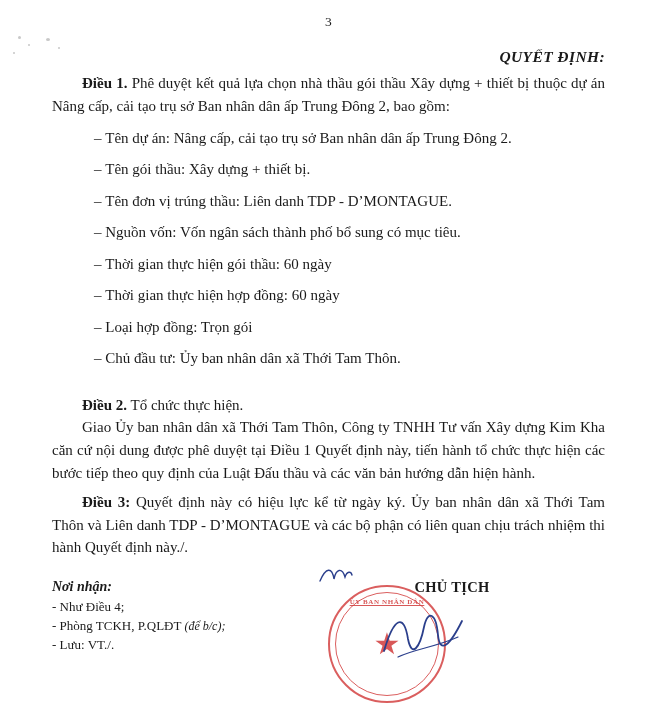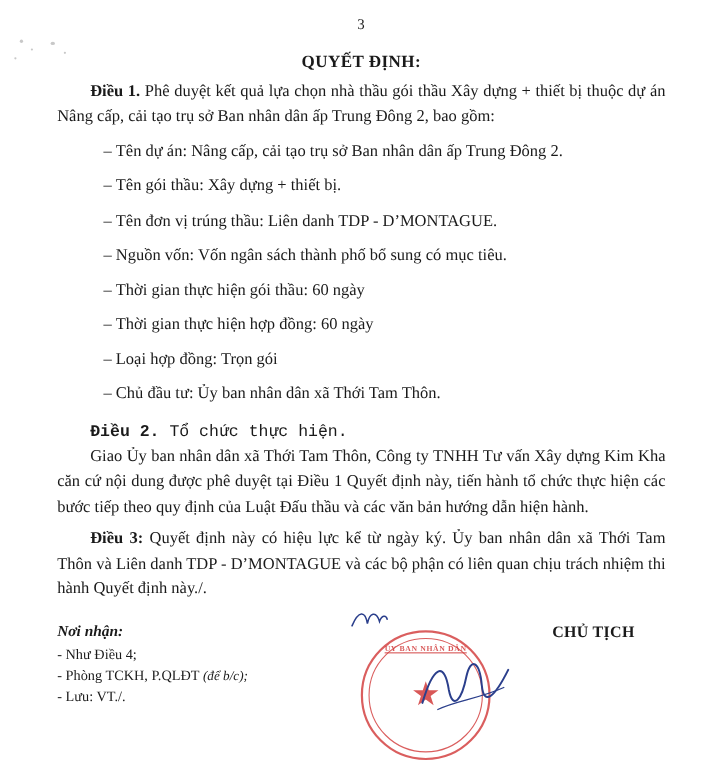--- a/index.html
+++ b/index.html
@@ -28,25 +28,26 @@
     padding-top: 14px;
     letter-spacing: 0.5px;
   }
   .speckle {
     position: absolute;
     background: #9a9a9a;
     opacity: 0.55;
     border-radius: 50%;
   }
   .doc-title {
-    text-align: center;
+    text-align: right;
     font-size: 15.5px;
     font-weight: bold;
     margin-top: 18px;
     letter-spacing: 0.4px;
+    font-style: italic;
   }
   .para {
     font-size: 15px;
     line-height: 1.52;
     text-align: justify;
     margin-top: 6px;
     text-indent: 30px;
   }
   .para b {
     font-weight: bold;
@@ -56,22 +57,21 @@
     line-height: 1.5;
     text-align: justify;
     margin-top: 9px;
     padding-left: 56px;
     text-indent: -14px;
   }
   .dash-item .dash {
     letter-spacing: 0;
   }
   .sect-head {
-    margin-top: 12px;
-    font-family: Liberation Mono, monospace;
+    margin-top: 24px;
   }
   .body-block {
     font-size: 15px;
     line-height: 1.52;
     text-align: justify;
     margin-top: 0;
     text-indent: 30px;
   }
   .footer {
     margin-top: 20px;
@@ -96,21 +96,21 @@
   }
   .recipients .rec-line i {
     font-style: italic;
     font-size: 12px;
   }
   .signature {
     position: absolute;
     right: 28px;
     top: 0;
     width: 250px;
-    text-align: right;
+    text-align: center;
   }
   .sig-title {
     font-size: 14.5px;
     font-weight: bold;
     letter-spacing: 0.3px;
   }
   
   .seal {
     position: absolute;
     left: 276px;

